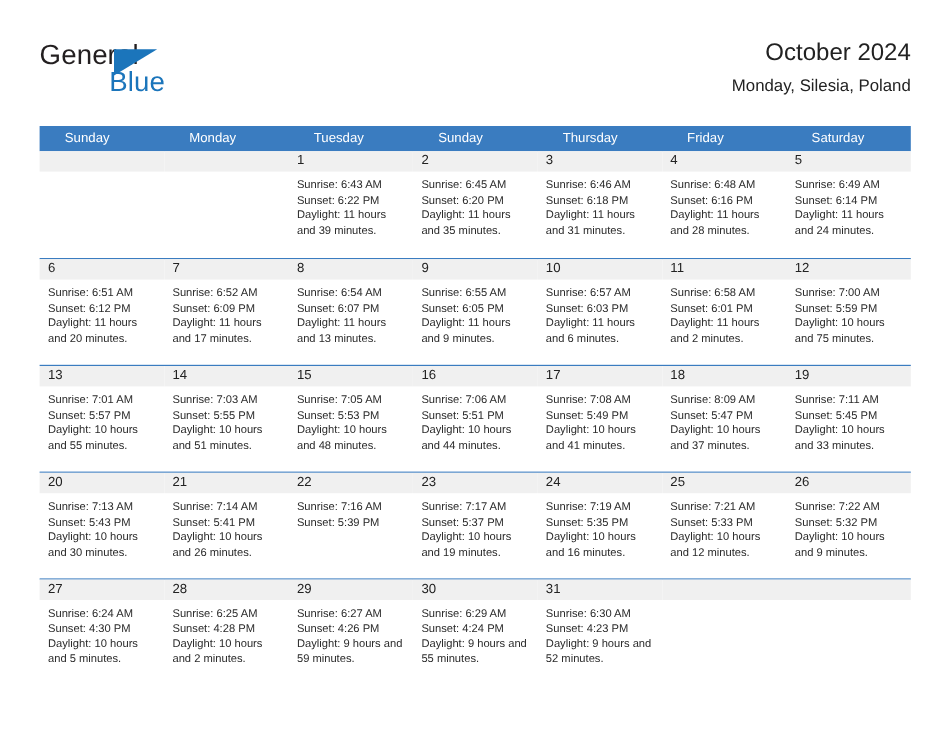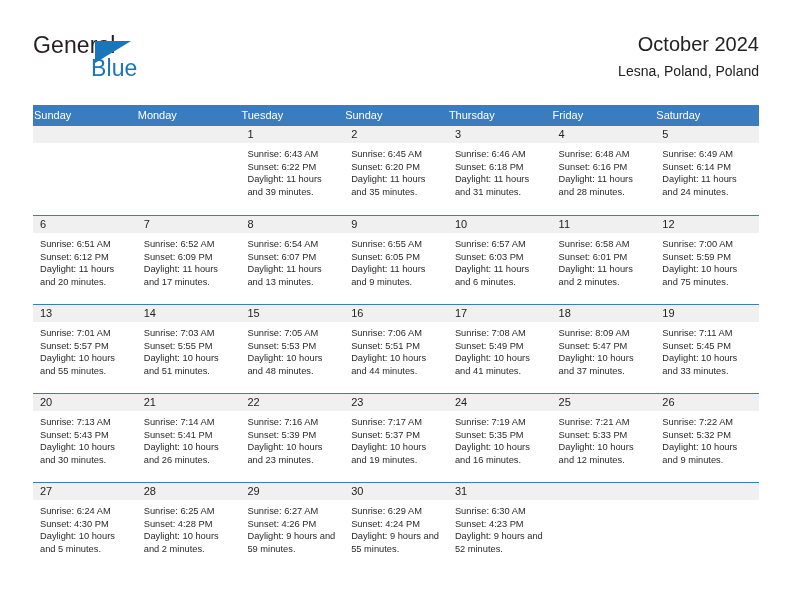--- a/index.html
+++ b/index.html
@@ -98,21 +98,21 @@
     display: flex;
     background: #3a7cc0;
     height: 21px;
   }
   .weekday {
     flex: 1 1 0;
     box-sizing: border-box;
     color: #ffffff;
     font-size: 11px;
     line-height: 21px;
-    padding-left: 1px;
+    padding-left: 21px;
     white-space: nowrap;
     overflow: hidden;
   }
 
   .week-row {
     display: flex;
     border-top: 1px solid #3a7cc0;
     height: 89px;
     box-sizing: border-box;
   }
@@ -162,21 +162,21 @@
   <div class="masthead">
 
     <div class="logo">
       <span class="logo-general">General</span>
       <span class="logo-triangle"></span>
       <span class="logo-blue">Blue</span>
     </div>
 
     <div class="title-block">
       <div class="cal-title">October 2024</div>
-      <div class="cal-subtitle">Lesna, Poland, Poland</div>
+      <div class="cal-subtitle">Monday, Silesia, Poland</div>
     </div>
 
   </div>
 
   <div class="calendar">
 
     <div class="weekday-header">
       <div class="weekday">Sunday</div>
       <div class="weekday">Monday</div>
       <div class="weekday">Tuesday</div>
@@ -378,21 +378,20 @@
           <div>Sunrise: 7:14 AM</div>
           <div>Sunset: 5:41 PM</div>
           <div class="daylight">Daylight: 10 hours and 26 minutes.</div>
         </div>
       </div>
       <div class="day-cell">
         <div class="day-number">22</div>
         <div class="day-body">
           <div>Sunrise: 7:16 AM</div>
           <div>Sunset: 5:39 PM</div>
-          <div class="daylight">Daylight: 10 hours and 23 minutes.</div>
         </div>
       </div>
       <div class="day-cell">
         <div class="day-number">23</div>
         <div class="day-body">
           <div>Sunrise: 7:17 AM</div>
           <div>Sunset: 5:37 PM</div>
           <div class="daylight">Daylight: 10 hours and 19 minutes.</div>
         </div>
       </div>

